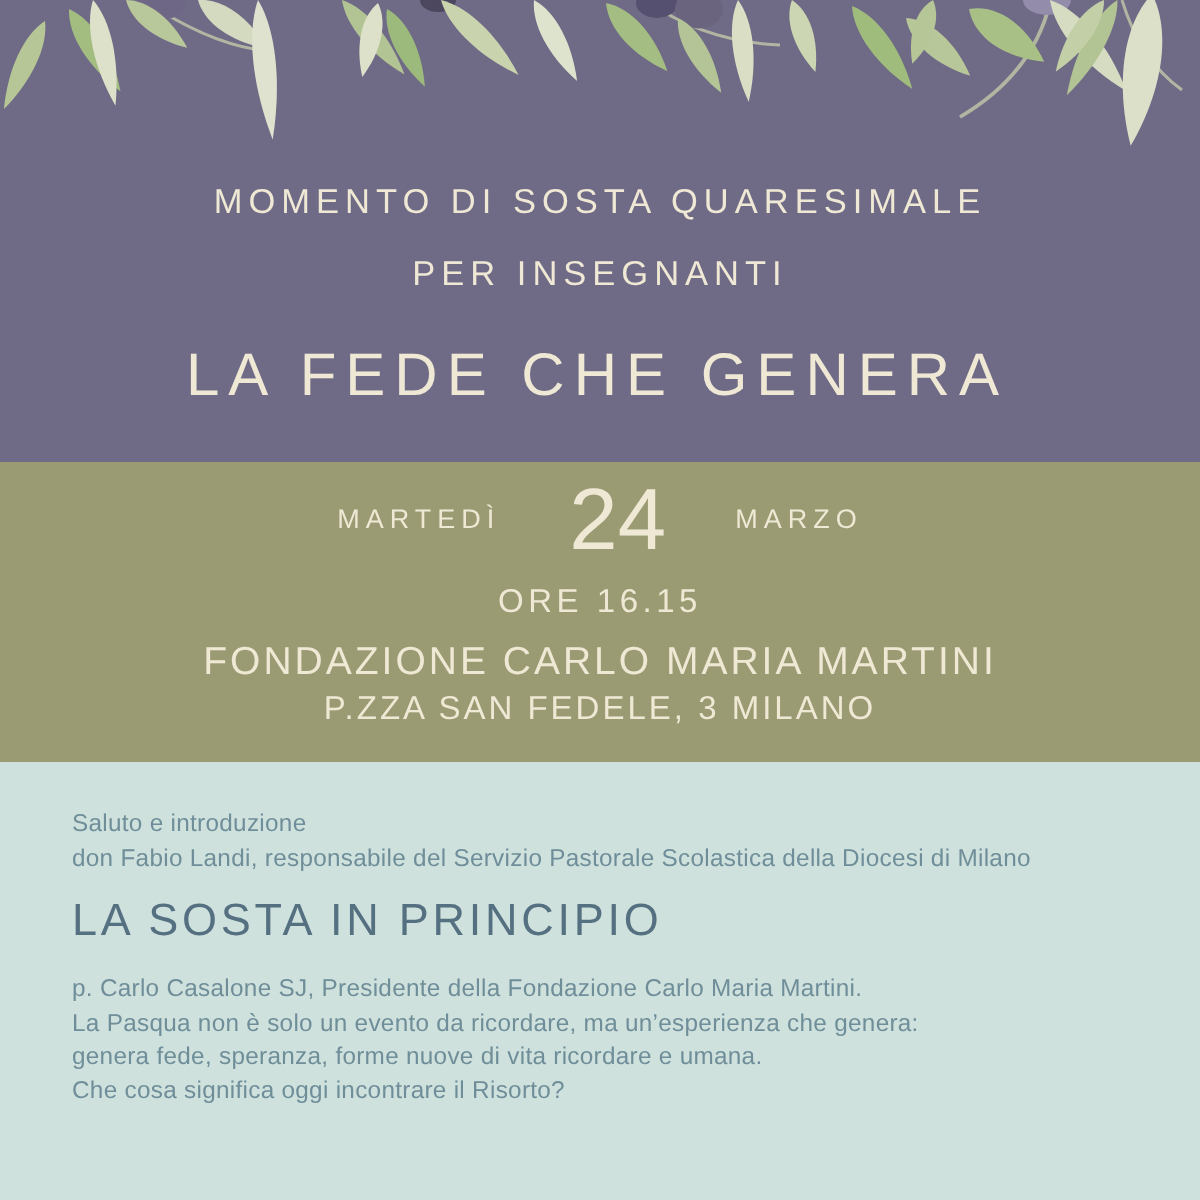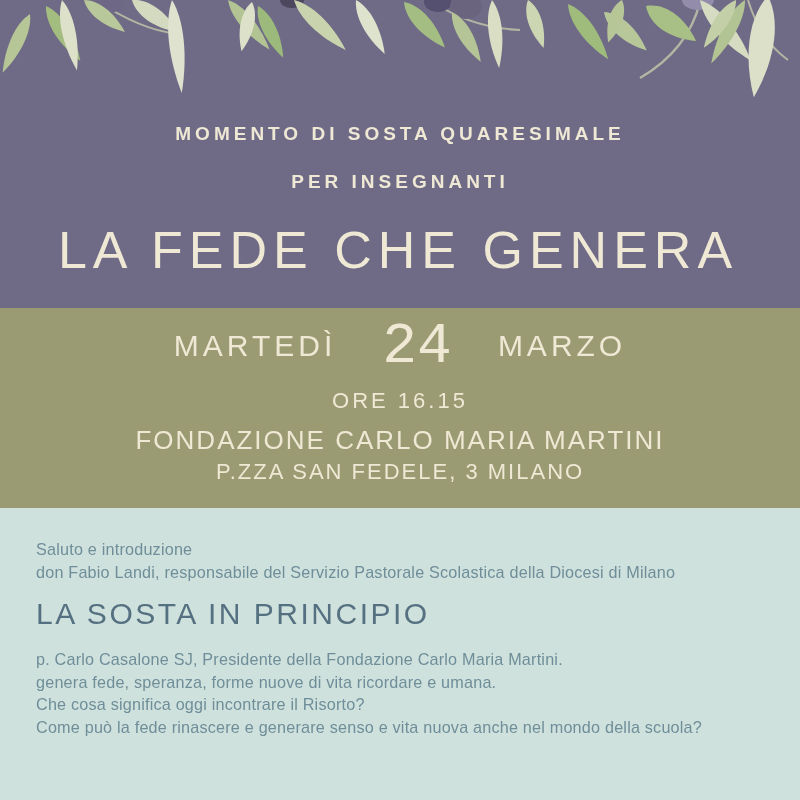--- a/index.html
+++ b/index.html
@@ -13,52 +13,52 @@
   
   .sec-purple {
     height:308px;
     background:var(--purple-bg,#6f6a85);
     color:var(--cream-text,#eee8d5);
     text-align:center;
   }
   .leaves { display:block; width:800px; height:108px; }
   .kicker {
     margin-top:8px;
-    font-size:19px; letter-spacing:4px; line-height:36px;
-    font-weight:700;
+    font-size:23px; letter-spacing:4px; line-height:36px;
+    font-weight:400;
   }
   .title {
     margin:22px 4px 0 0;
-    font-size:52px; letter-spacing:6px; line-height:56px;
+    font-size:40px; letter-spacing:6px; line-height:56px;
     font-weight:300;
   }
 
   
   .sec-olive {
     height:200px;
     background:var(--olive-bg,#9a9b72);
     color:var(--cream-text,#eee8d5);
     text-align:center;
   }
   .date-row {
     display:flex; justify-content:center; align-items:center;
     gap:46px; padding-top:6px; height:64px;
   }
-  .date-side { font-size:30px; letter-spacing:4px; font-weight:300; }
-  .date-num  { font-family:Liberation Mono, monospace; font-size:58px; font-weight:400; }
+  .date-side { font-size:18px; letter-spacing:4px; font-weight:300; }
+  .date-num  { font-family:Liberation Sans, sans-serif; font-size:58px; font-weight:400; }
   .time    { font-size:22px; letter-spacing:3px; margin-top:10px; line-height:26px; font-weight:300; }
   .venue   { font-size:26px; letter-spacing:2px; margin-top:12px; line-height:28px; font-weight:300; }
   .address { font-size:22px; letter-spacing:2px; margin-top:4px;  line-height:28px; font-weight:300; }
 
   
   .sec-mint {
     height:292px; box-sizing:border-box;
     background:var(--mint-bg,#cfe1dd);
     color:var(--teal-text,#6f8e99);
-    padding:30px 46px 0 36px;
+    padding:30px 46px 0 48px;
     text-align:left;
   }
   .sec-mint p { margin:0; font-size:16.2px; line-height:22.5px; letter-spacing:0.2px; }
   .talk-title {
     margin:14px 0 0 0;
     font-size:30px; letter-spacing:2.5px; line-height:34px;
     color:var(--teal-heading,#557080); font-weight:400;
   }
   .talk-body { margin-top:17px; }
 </style>
@@ -129,19 +129,19 @@
   </div>
 
   <div class="sec-mint">
     <p>Saluto e introduzione</p>
     <p>don Fabio Landi, responsabile del Servizio Pastorale Scolastica della Diocesi di Milano</p>
 
     <h2 class="talk-title">LA SOSTA IN PRINCIPIO</h2>
 
     <div class="talk-body">
       <p>p. Carlo Casalone SJ, Presidente della Fondazione Carlo Maria Martini.</p>
+      <p>La Pasqua non è solo un evento da ricordare, ma un’esperienza che genera:</p>
       <p>genera fede, speranza, forme nuove di vita ricordare e umana.</p>
       <p>Che cosa significa oggi incontrare il Risorto?</p>
-      <p>Come può la fede rinascere e generare senso e vita nuova anche nel mondo della scuola?</p>
     </div>
   </div>
 
 </div>
 
 </body></html>

